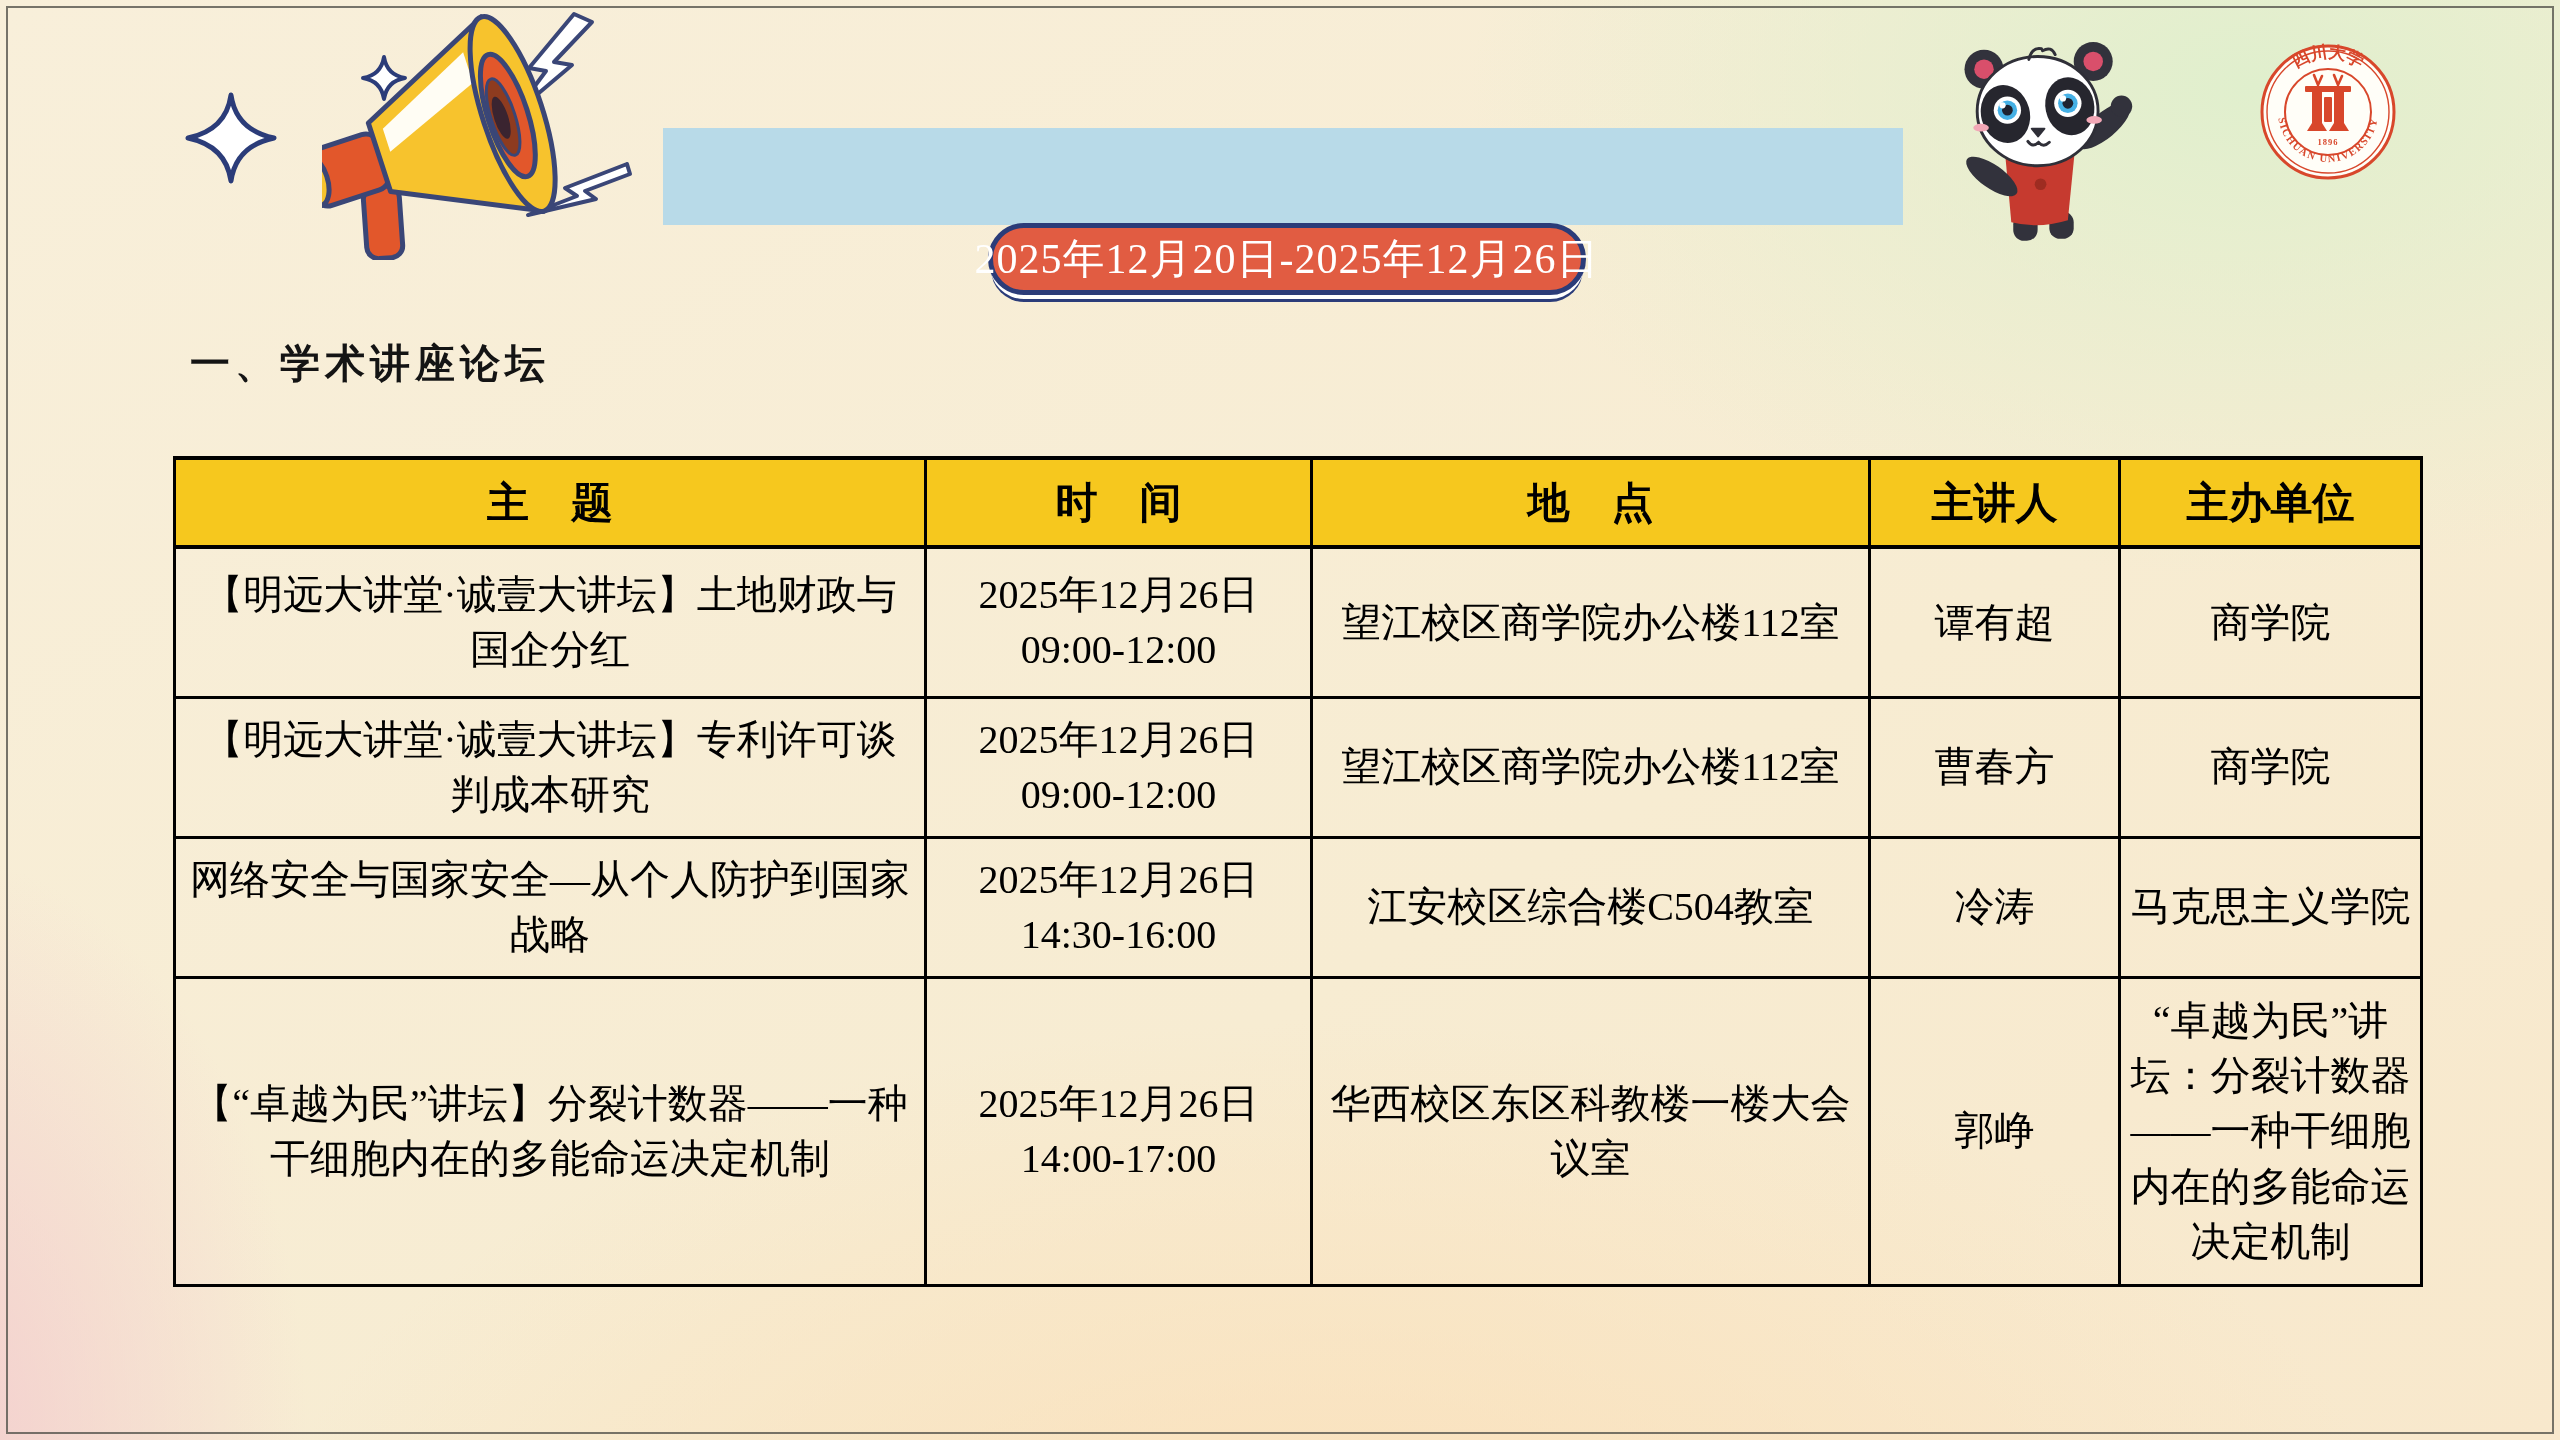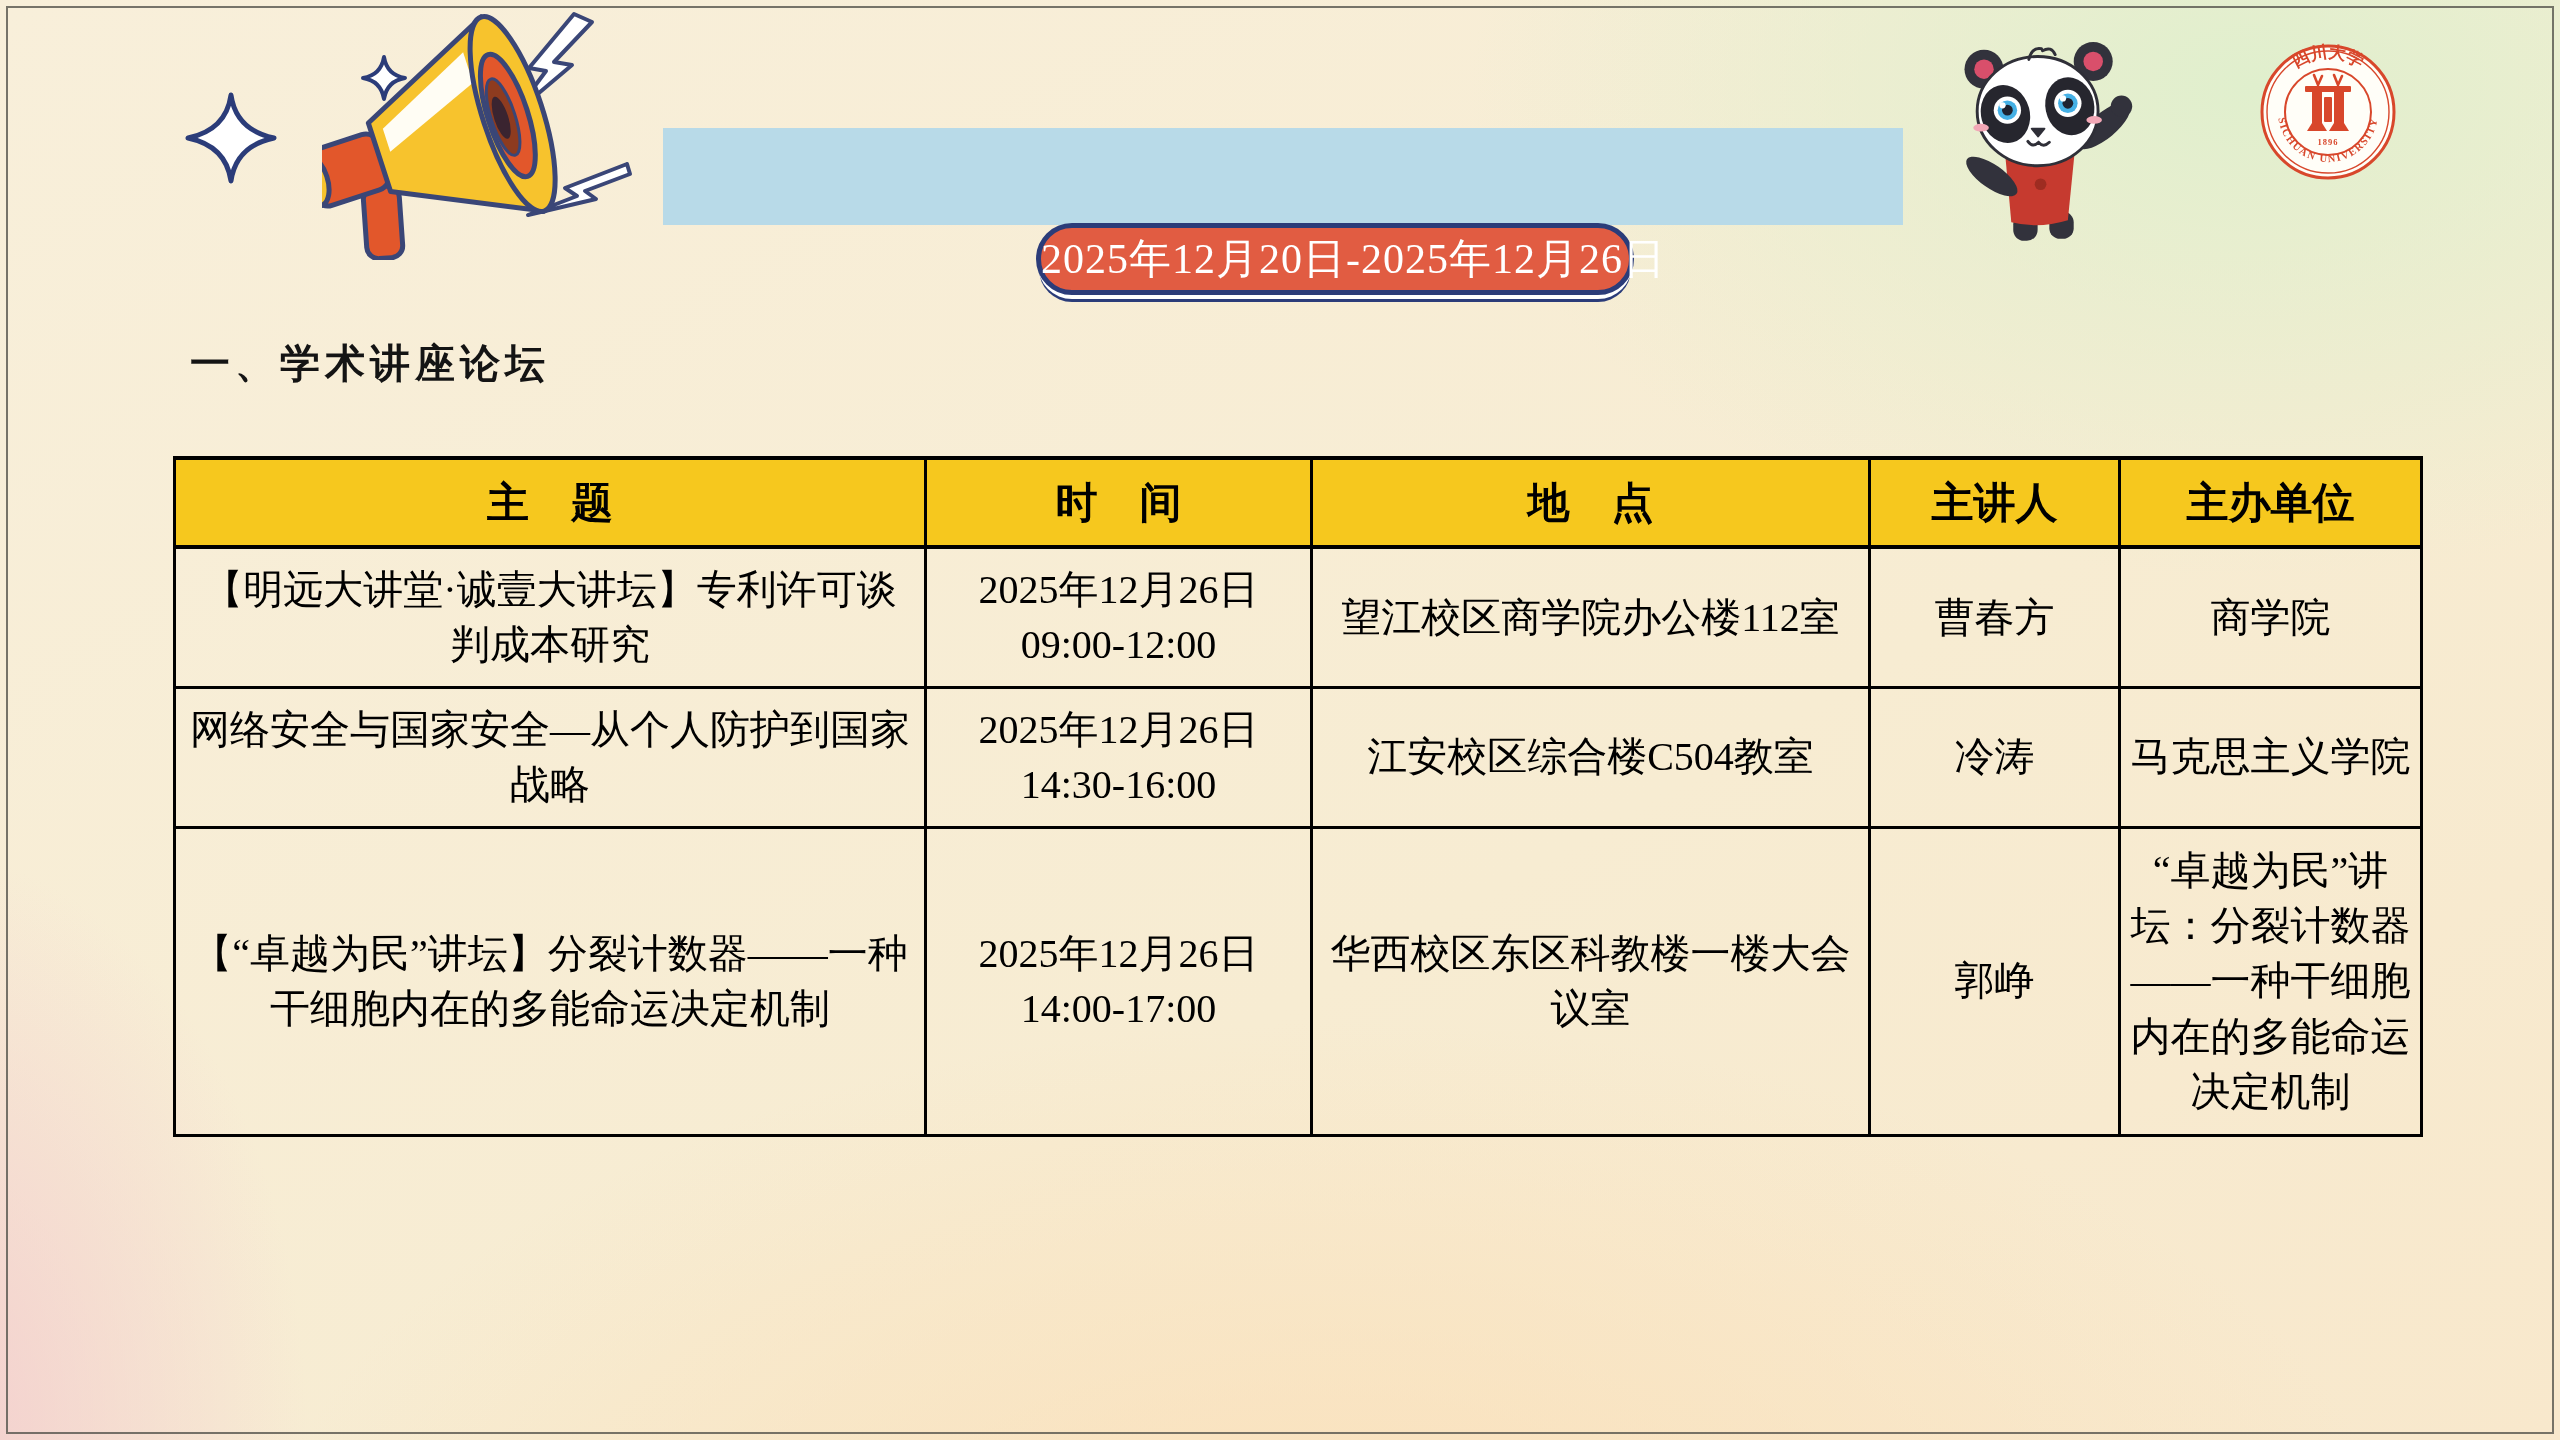--- a/index.html
+++ b/index.html
@@ -31,24 +31,24 @@
     position:absolute;left:650px;top:38px;width:1265px;height:195px;z-index:2;
     font-family:"Liberation Serif","DejaVu Serif",serif;
     font-style:italic;font-weight:bold;
     font-size:118px;line-height:195px;letter-spacing:4px;
     text-align:center;color:#ffffff;white-space:nowrap;
     text-shadow:
       2px 0 0 #7E1512,-2px 0 0 #7E1512,0 2px 0 #7E1512,0 -2px 0 #7E1512,
       4px 5px 0 #7E1512,7px 9px 0 #7E1512;
   }
   .date-pill{
-    position:absolute;left:1036px;top:223px;width:588px;height:62px;z-index:5;
+    position:absolute;left:988px;top:223px;width:588px;height:62px;z-index:5;
     background:#E15C42;border:5px solid #2B3C79;border-radius:40px;
     box-shadow:0 6px 0 -2px #ffffff, 0 10px 0 -3px #2B3C79;
-    display:flex;align-items:center;
+    display:flex;align-items:center;justify-content:center;
   }
   .date-pill span{
     font-family:"Liberation Serif","DejaVu Serif",serif;
     font-size:42px;color:#ffffff;letter-spacing:1px;white-space:nowrap;
   }
   .panda{position:absolute;left:1945px;top:28px;width:195px;height:215px;z-index:3;}
   .seal{position:absolute;left:2258px;top:42px;width:140px;height:140px;z-index:3;}
   
   .section-title{
     position:absolute;left:190px;top:336px;z-index:2;
@@ -185,20 +185,30 @@
     <thead>
       <tr>
         <th>主　题</th>
         <th>时　间</th>
         <th>地　点</th>
         <th>主讲人</th>
         <th>主办单位</th>
       </tr>
     </thead>
     <tbody>
+      <tr class="r1">
+        <td>【明远大讲堂·诚壹大讲坛】土地财政与国企分红</td>
+        <td>
+          <span class="tline">2025年12月26日</span>
+          <span class="tline">09:00-12:00</span>
+        </td>
+        <td>望江校区商学院办公楼112室</td>
+        <td>谭有超</td>
+        <td>商学院</td>
+      </tr>
       <tr class="r2">
         <td>【明远大讲堂·诚壹大讲坛】专利许可谈判成本研究</td>
         <td>
           <span class="tline">2025年12月26日</span>
           <span class="tline">09:00-12:00</span>
         </td>
         <td>望江校区商学院办公楼112室</td>
         <td>曹春方</td>
         <td>商学院</td>
       </tr>

